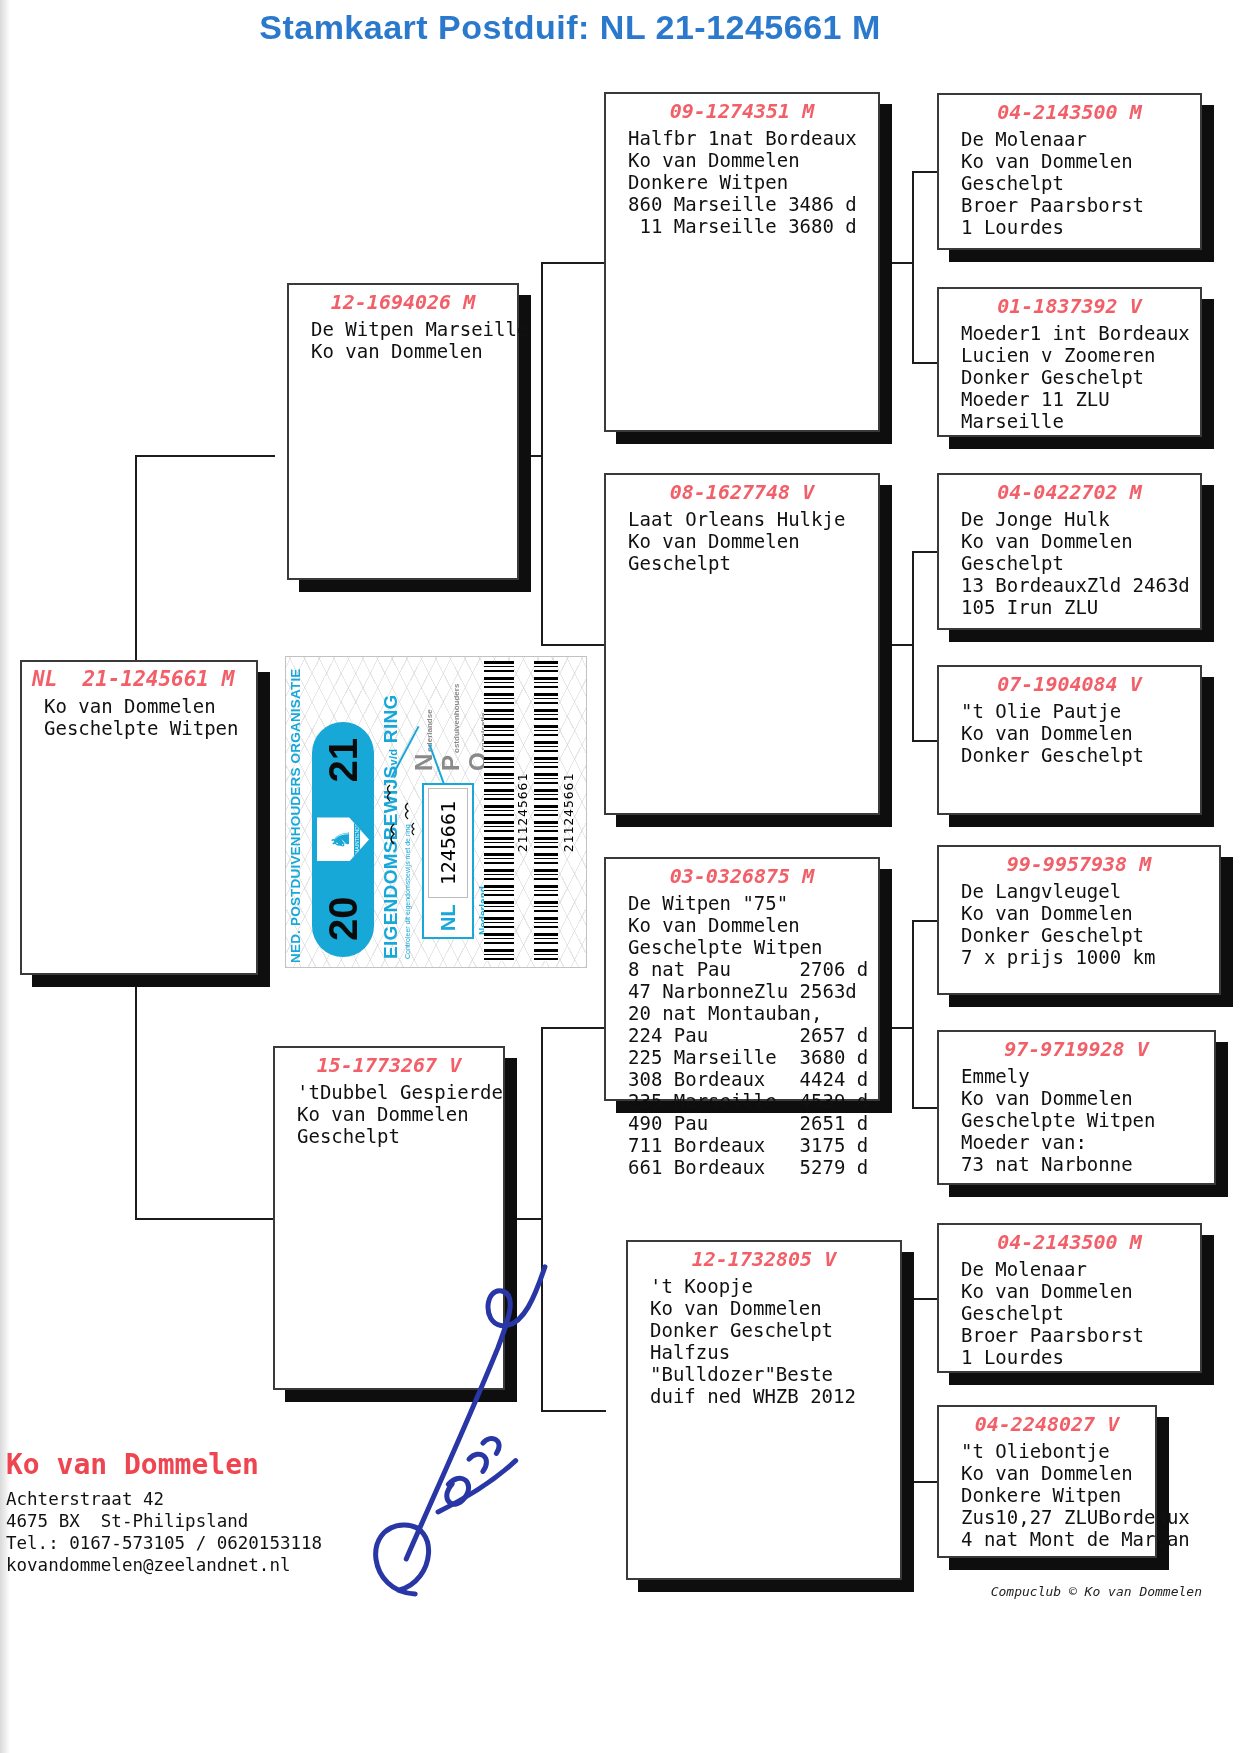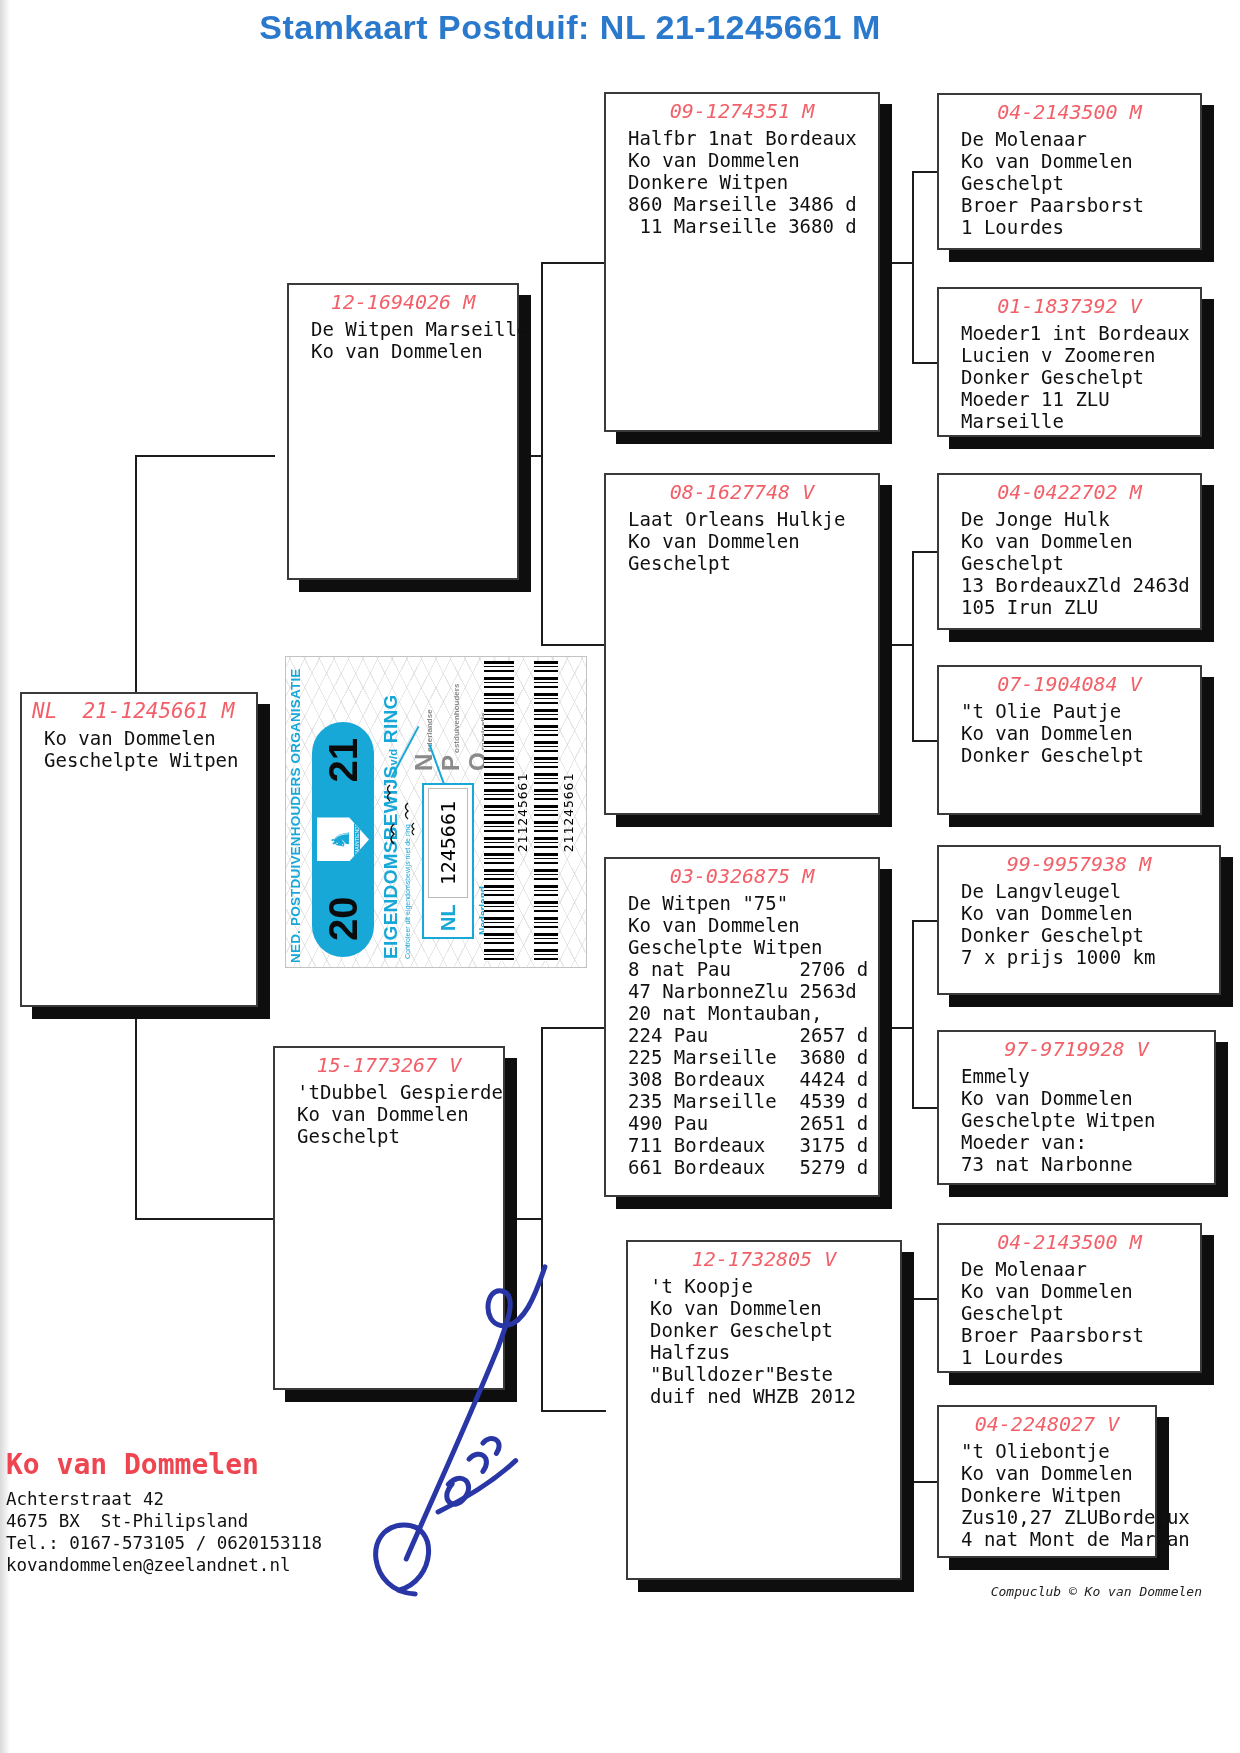--- a/index.html
+++ b/index.html
@@ -10,21 +10,21 @@
   .page-title{position:absolute;left:70px;top:8px;width:1000px;text-align:center;
        font-family:"Liberation Sans",sans-serif;font-weight:bold;font-size:34px;
        color:#2a79cc;letter-spacing:.5px;}
   
   .hline,.vline{position:absolute;background:#1c1c1c;z-index:1;}
   .hline{height:2px;}
   .vline{width:2px;}
   
   .pbox{position:absolute;background:#fff;border:2px solid #3a3a3a;
        box-shadow:12px 12px 0 0 #0e0e0e;z-index:2;box-sizing:border-box;}
-  .pring{color:#f25f68;font-style:italic;font-weight:normal;font-size:20px;
+  .pring{color:#f25f68;font-style:italic;font-weight:bold;font-size:20px;
        text-align:center;padding:5px 4px 2px 4px;white-space:pre;}
   .pring.main{font-size:21px;text-align:left;padding-left:10px;}
   .plines{font-size:19px;line-height:22px;padding:2px 22px;white-space:pre;}
   
   .cert{position:absolute;left:285px;top:656px;width:300px;height:310px;
        border:1px solid #c2c2c2;background:#fff;z-index:3;overflow:hidden;}
   .cert-grid{position:absolute;inset:0;opacity:.5;
        background:
         repeating-linear-gradient(63deg,rgba(150,150,150,.45) 0 1px,transparent 1px 13px),
         repeating-linear-gradient(-63deg,rgba(150,150,150,.45) 0 1px,transparent 1px 13px);}
@@ -108,21 +108,21 @@
 <div class="hline" style="left:880px;top:1027px;width:34px"></div>
 <div class="vline" style="left:912px;top:920px;height:189px"></div>
 <div class="hline" style="left:912px;top:920px;width:27px"></div>
 <div class="hline" style="left:912px;top:1107px;width:27px"></div>
 
 <div class="hline" style="left:880px;top:1410px;width:34px"></div>
 <div class="vline" style="left:912px;top:1298px;height:185px"></div>
 <div class="hline" style="left:912px;top:1298px;width:27px"></div>
 <div class="hline" style="left:912px;top:1481px;width:27px"></div>
 
-<div class="pbox" style="left:20px;top:692px;width:238px;height:315px">
+<div class="pbox" style="left:20px;top:660px;width:238px;height:315px">
   <div class="pring main">NL  21-1245661 M</div>
   <div class="plines">Ko van Dommelen
 Geschelpte Witpen</div>
 </div>
 
 <div class="pbox" style="left:287px;top:283px;width:232px;height:297px">
   <div class="pring">12-1694026 M</div>
   <div class="plines">De Witpen Marseille
 Ko van Dommelen</div>
 </div>
@@ -140,21 +140,21 @@
 Donkere Witpen
 860 Marseille 3486 d
  11 Marseille 3680 d</div>
 </div>
 <div class="pbox" style="left:604px;top:473px;width:276px;height:342px">
   <div class="pring">08-1627748 V</div>
   <div class="plines">Laat Orleans Hulkje
 Ko van Dommelen
 Geschelpt</div>
 </div>
-<div class="pbox" style="left:604px;top:857px;width:276px;height:340px">
+<div class="pbox" style="left:604px;top:857px;width:276px;height:244px">
   <div class="pring">03-0326875 M</div>
   <div class="plines">De Witpen "75"
 Ko van Dommelen
 Geschelpte Witpen
 8 nat Pau      2706 d
 47 NarbonneZlu 2563d
 20 nat Montauban,
 224 Pau        2657 d
 225 Marseille  3680 d
 308 Bordeaux   4424 d

